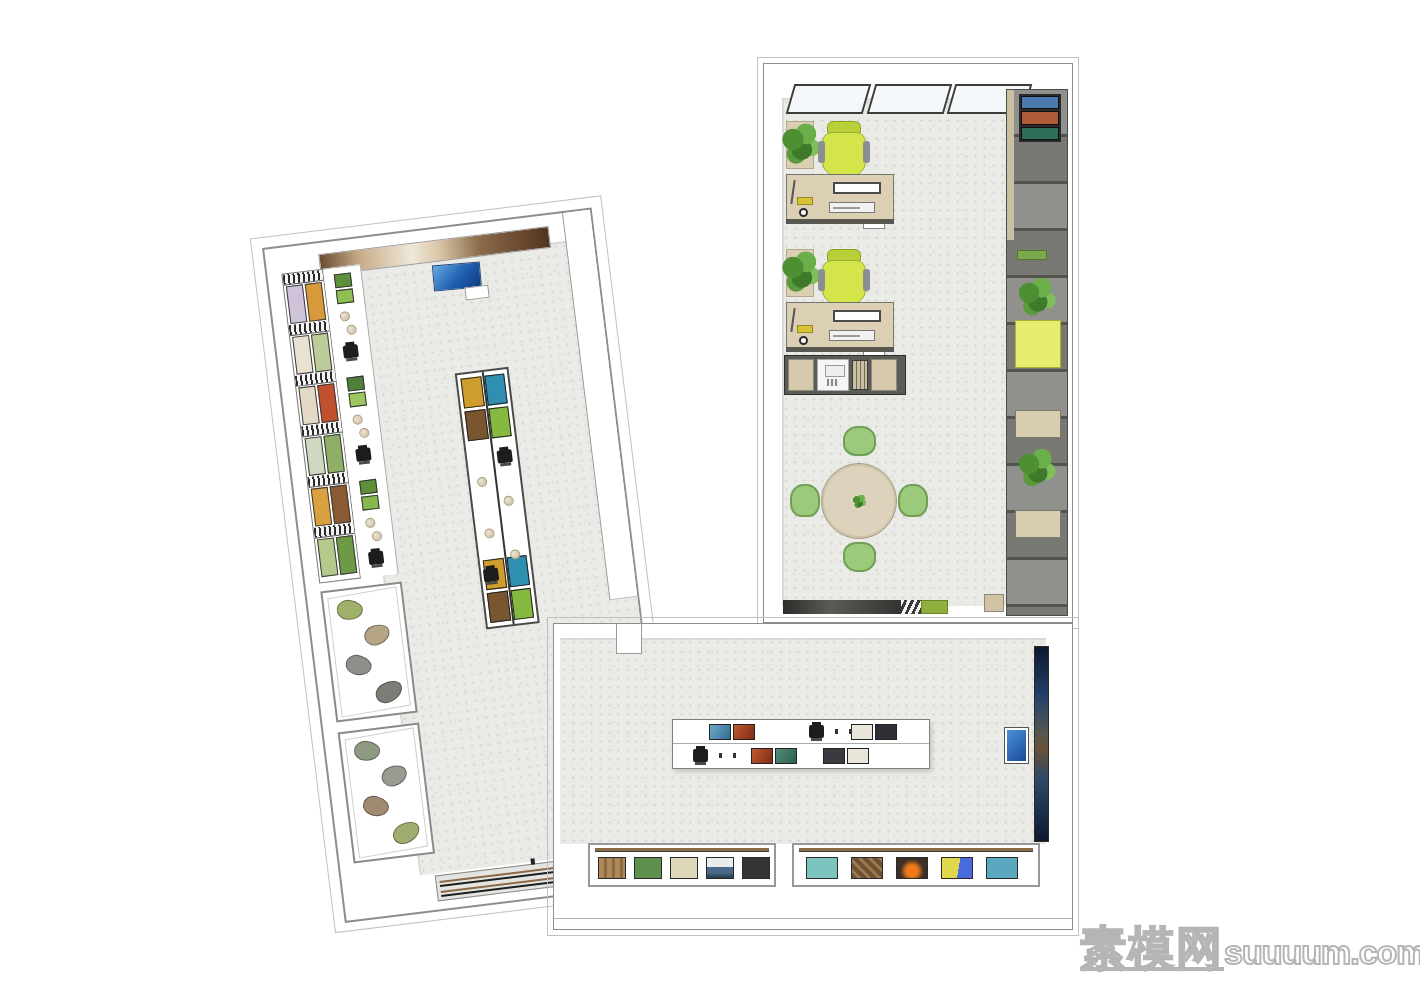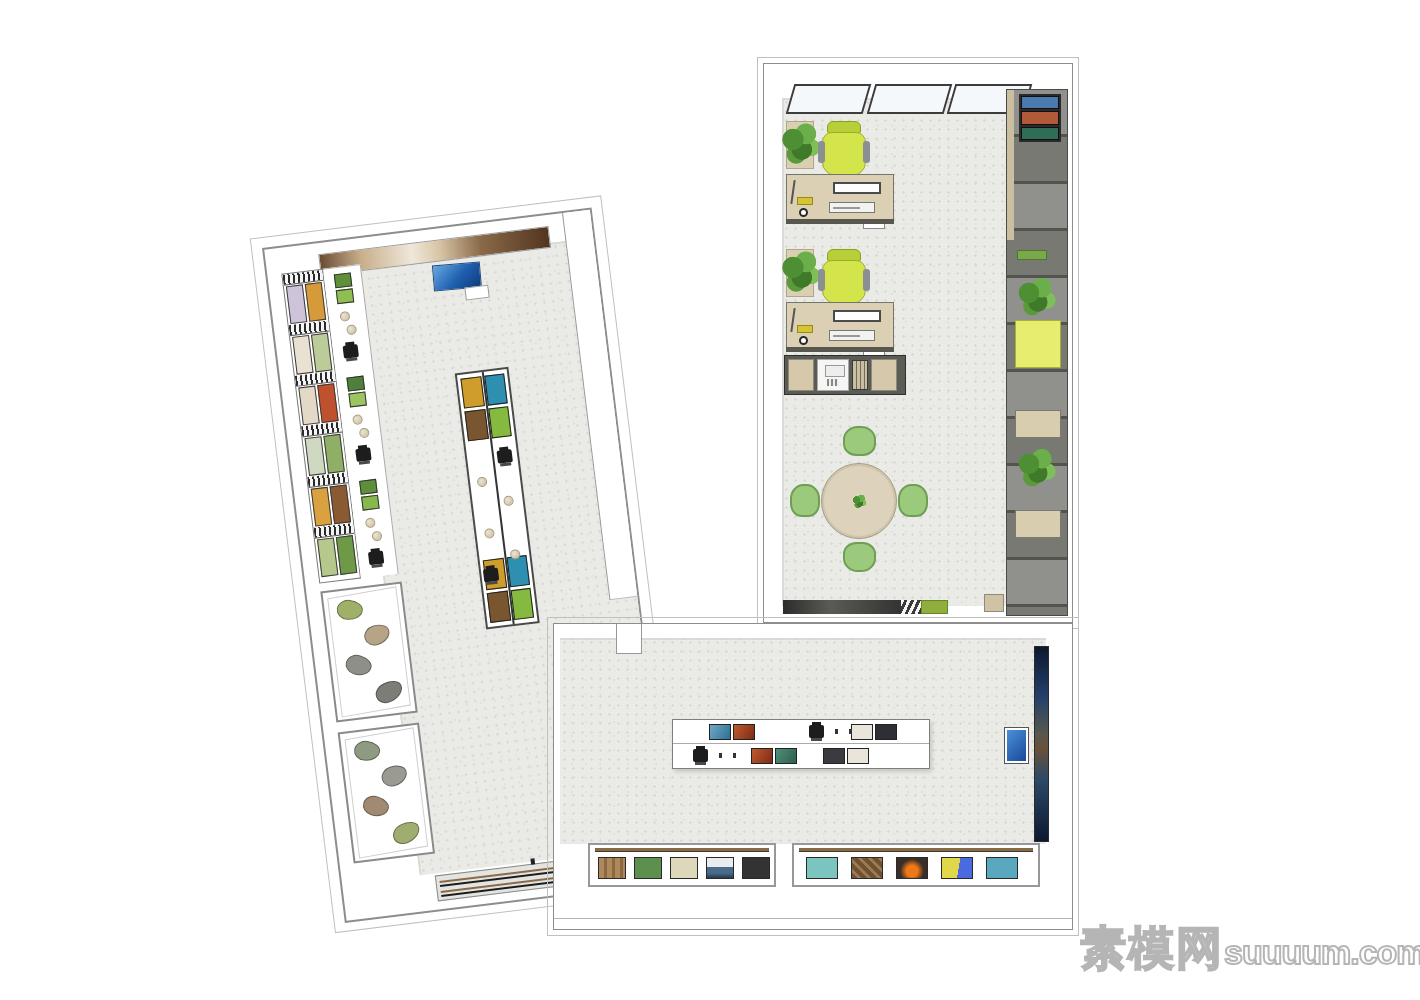--- a/index.html
+++ b/index.html
@@ -171,21 +171,21 @@
   #pit-b{left:238px;width:248px;}
   .pit-rail{height:4px;margin:3px 5px;background:#8a6a42;border-bottom:1px solid #3a3a3a;}
   .pit-row{display:flex;column-gap:8px;padding-left:8px;align-items:center;height:26px;}
   .pit-row>div{width:28px;height:22px;border:1px solid #2a2a2a;flex:0 0 auto;}
   #pit-b .pit-row{column-gap:13px;padding-left:12px;}
   #pit-b .pit-row>div{width:32px;}
 
   
   .watermark{position:absolute;left:1080px;top:918px;display:flex;align-items:baseline;
     color:#fff;-webkit-text-stroke:2px #b5b5b5;font-weight:bold;white-space:nowrap;}
-  .wm-cn{font-size:46px;letter-spacing:2px;}
+  .wm-cn{font-size:46px;letter-spacing:2px;text-decoration:underline;}
   .wm-en{font-size:34px;letter-spacing:-1px;}
 </style>
 </head>
 <body>
 
 <div class="canvas">
 
   <div id="left-wing">
     <div class="lw-outerline"></div>
     <div class="lw-frame"></div>

